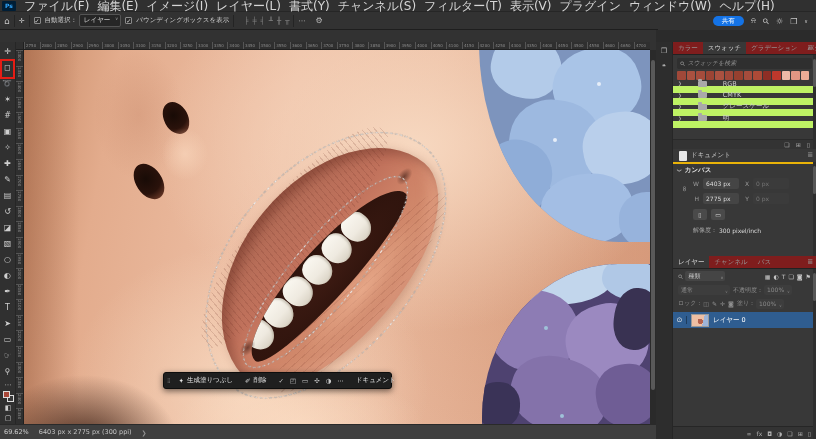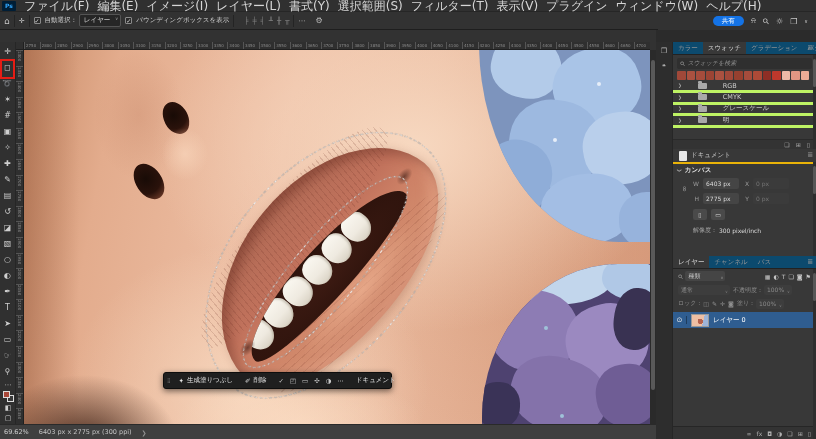--- a/index.html
+++ b/index.html
@@ -113,36 +113,36 @@
   
   .statusbar{position:absolute;left:0;top:424px;width:656px;height:15px;background:#3f3f3f;border-top:1px solid #2a2a2a;display:flex;align-items:center;gap:10px;padding-left:4px;}
   .statusbar .zoomv{font-size:6.5px;color:#cfcfcf;}
   .statusbar .dims{font-size:6.5px;color:#c4c4c4;}
   .statusbar .chev{font-size:6px;color:#919191;}
 
   
   .dockstrip{position:absolute;left:656px;top:42px;width:16px;height:397px;background:#2d2d2d;display:flex;flex-direction:column;align-items:center;padding-top:5px;gap:8px;}
   .dockstrip span{font-size:7px;color:#bdbdbd;}
   .panel{position:absolute;left:672px;width:144px;background:#383838;border-left:1px solid #262626;}
-  .pheader{height:13px;background:#0c4a6e;border-bottom:1px solid #222;display:flex;align-items:stretch;position:relative;}
+  .pheader{height:13px;background:#7f1d1d;border-bottom:1px solid #222;display:flex;align-items:stretch;position:relative;}
   .tab{font-size:6.5px;color:#969696;padding:0 5px;line-height:13px;white-space:nowrap;}
   .tab.active{background:#383838;color:#dcdcdc;}
   .pmenu{position:absolute;right:3px;top:0;font-size:7px;color:#969696;line-height:13px;}
   .pscroll{position:absolute;right:0;top:13px;width:3px;bottom:0;background:#2e2e2e;}
   .pscroll i{position:absolute;left:0;top:4px;width:3px;height:28px;background:#575757;border-radius:2px;}
 
   
   .p-swatches{top:42px;height:107px;}
   .searchrow{margin:3px 4px 2px 4px;height:11px;background:#2f2f2f;border-radius:2px;display:flex;align-items:center;gap:3px;padding:0 3px;}
   .searchrow .sic{font-size:6px;color:#9a9a9a;}
   .searchrow .stext{font-size:6px;color:#8f8f8f;font-style:italic;white-space:nowrap;}
   .swrow{display:flex;gap:1px;margin:2px 4px;}
   .sw{width:8.5px;height:8.5px;border-radius:1px;}
   .folders{margin-top:1px;}
-  .folder-row{height:11.5px;display:flex;align-items:center;gap:16px;padding-left:5px;border-bottom:3px solid #bef264;}
+  .folder-row{height:11.5px;display:flex;align-items:center;gap:16px;padding-left:5px;border-bottom:7px solid #bef264;}
   .chevi{font-size:4.5px;color:#a8a8a8;}
   .folder-ic{width:9px;height:6px;background:#a9a9a9;border-radius:1px;position:relative;}
   .folder-ic::before{content:"";position:absolute;left:0;top:-2px;width:4px;height:2px;background:#a9a9a9;border-radius:1px 1px 0 0;}
   .folder-row span.flabel{font-size:6.5px;color:#cccccc;white-space:nowrap;}
   .sw-bottom{position:absolute;left:0;bottom:0;width:100%;height:10px;background:#333;border-top:1px solid #2a2a2a;display:flex;align-items:center;justify-content:flex-end;gap:6px;padding-right:6px;}
   .sw-bottom span{font-size:6px;color:#ababab;}
 
   
   .p-props{top:149px;height:107px;}
   .docrow{display:flex;align-items:center;gap:4px;height:15px;padding-left:6px;border-bottom:2px solid #eab308;}
@@ -195,21 +195,21 @@
 
   <div class="menubar">
     <div class="pslogo">Ps</div>
     <div class="menus">
 
     <span class="menu-item">ファイル(F)</span>
         <span class="menu-item">編集(E)</span>
         <span class="menu-item">イメージ(I)</span>
         <span class="menu-item">レイヤー(L)</span>
         <span class="menu-item">書式(Y)</span>
-        <span class="menu-item">選択範囲(S)</span>
+        <span class="menu-item">チャンネル(S)</span>
         <span class="menu-item">フィルター(T)</span>
         <span class="menu-item">表示(V)</span>
         <span class="menu-item">プラグイン</span>
         <span class="menu-item">ウィンドウ(W)</span>
         <span class="menu-item">ヘルプ(H)</span>
       </div>
   </div>
 
   <div class="optionsbar">
     <span class="obicon">⌂</span>

